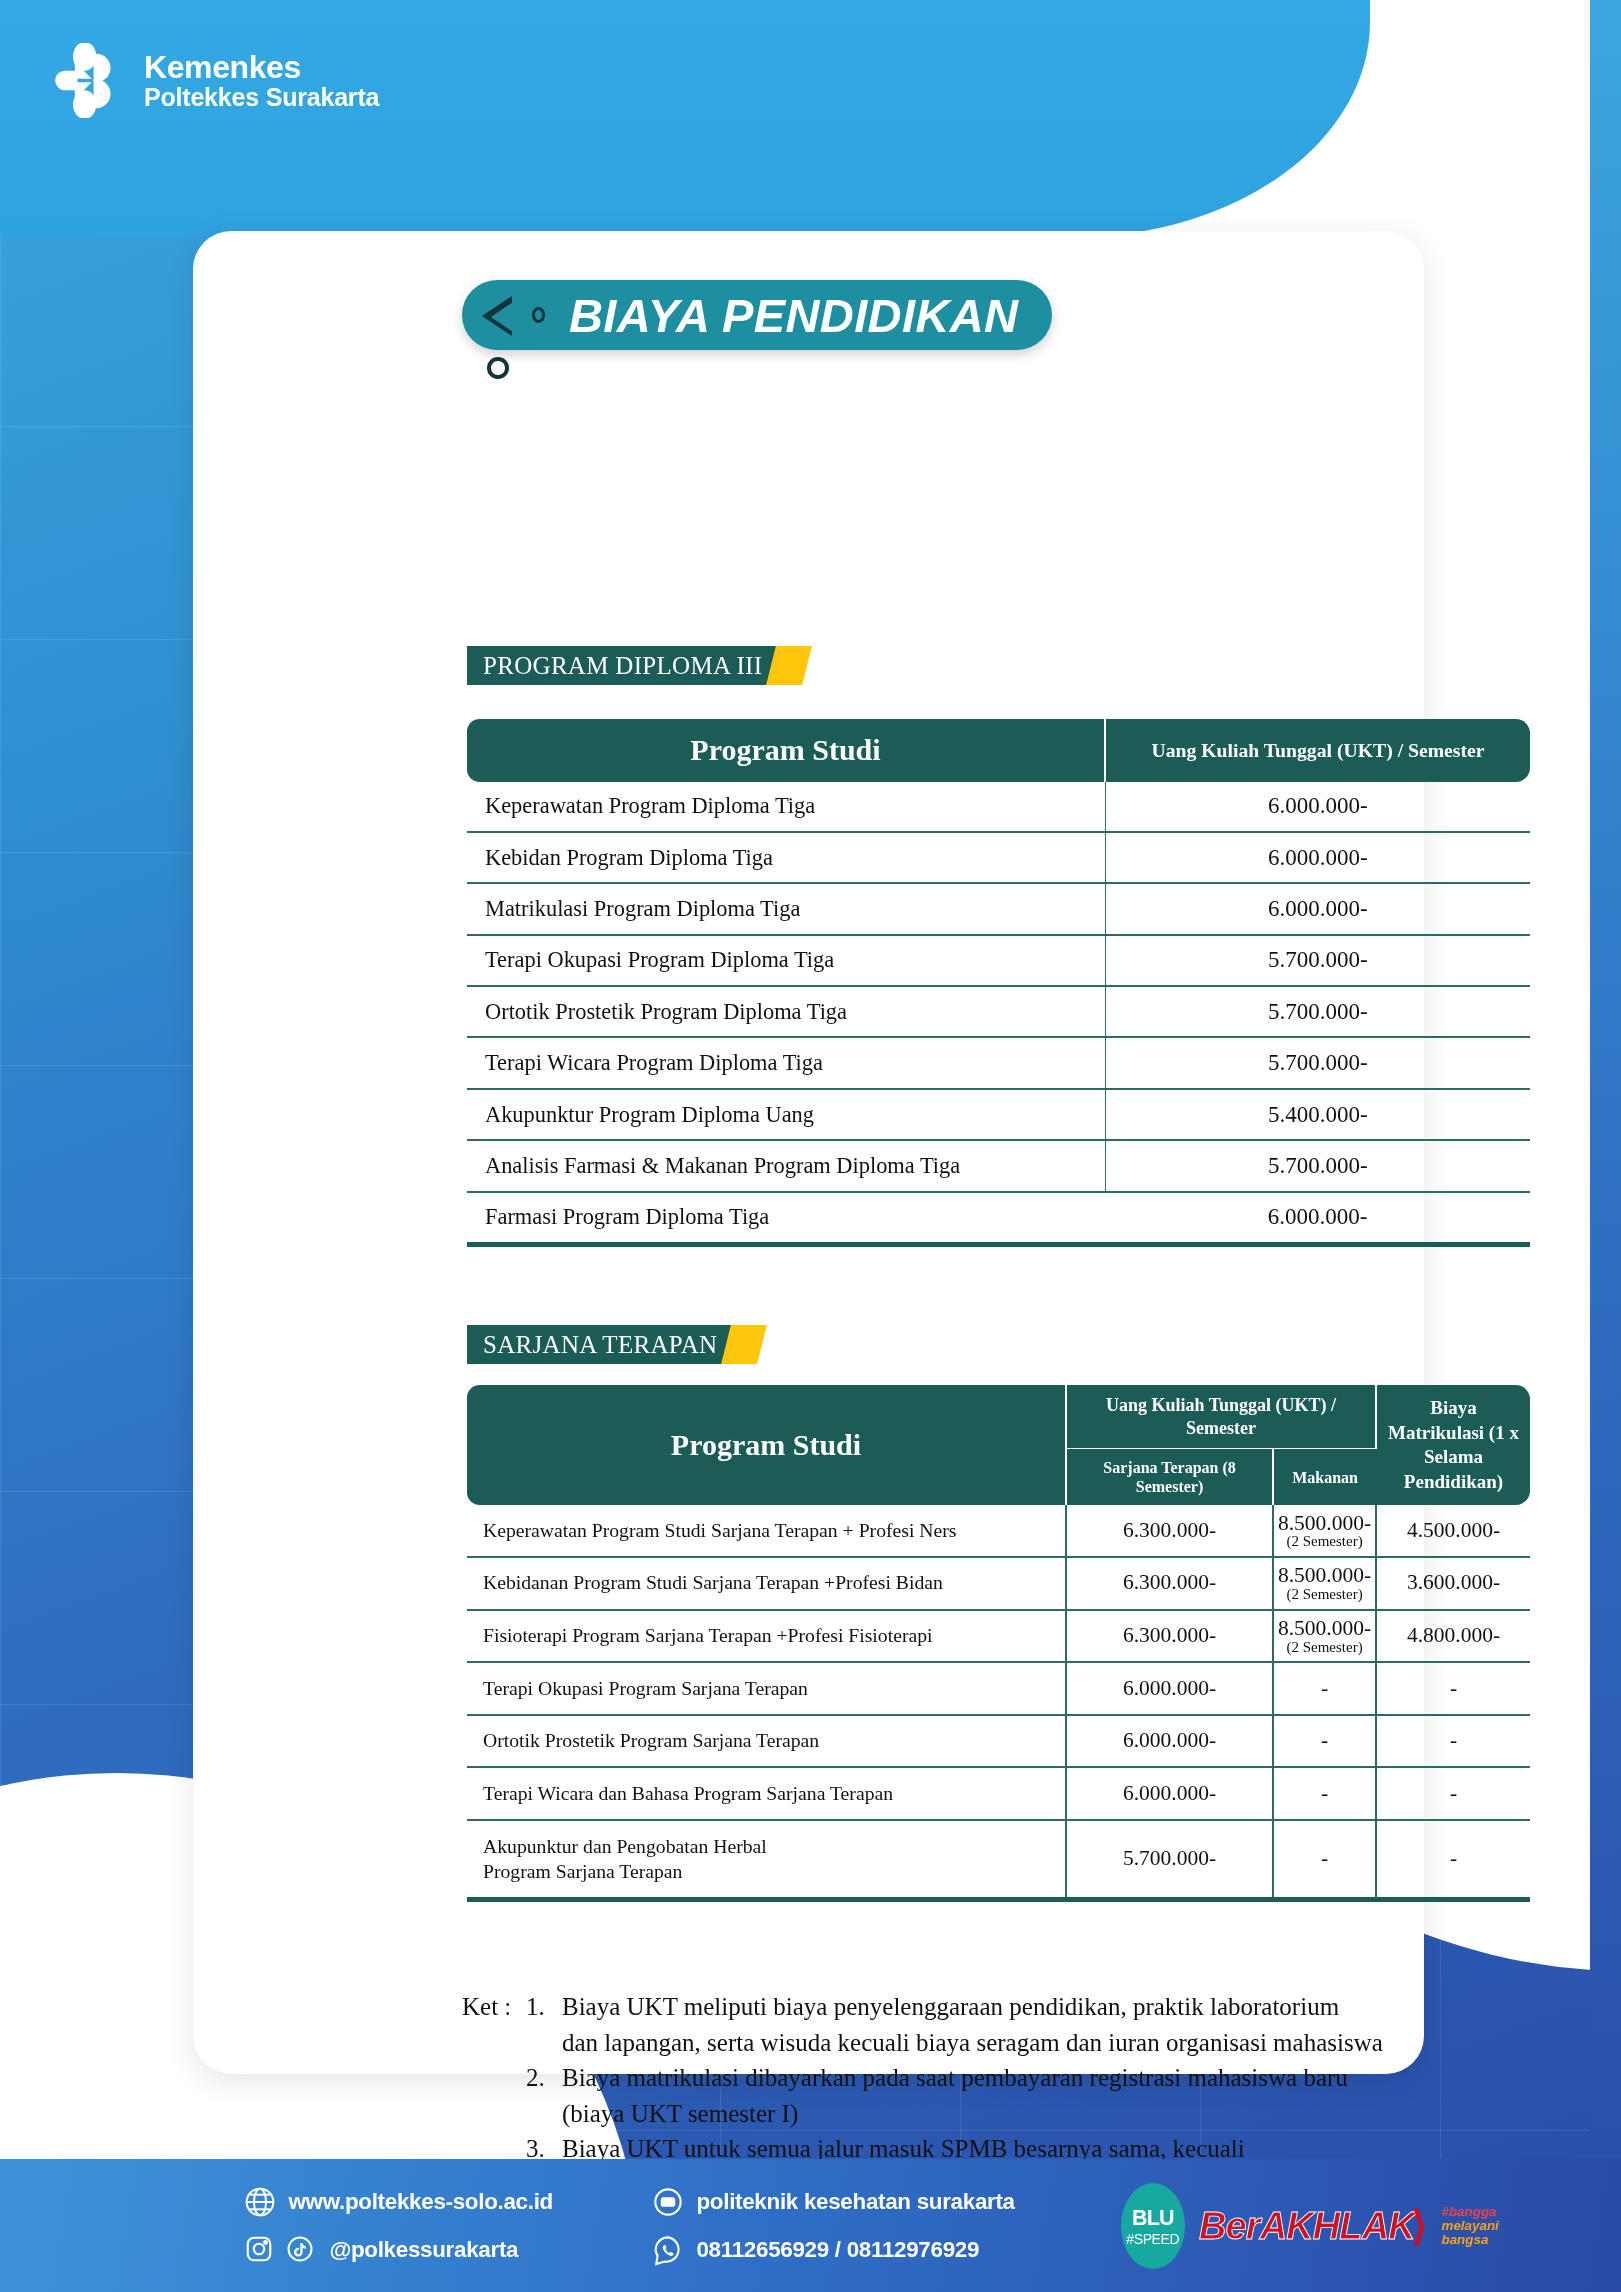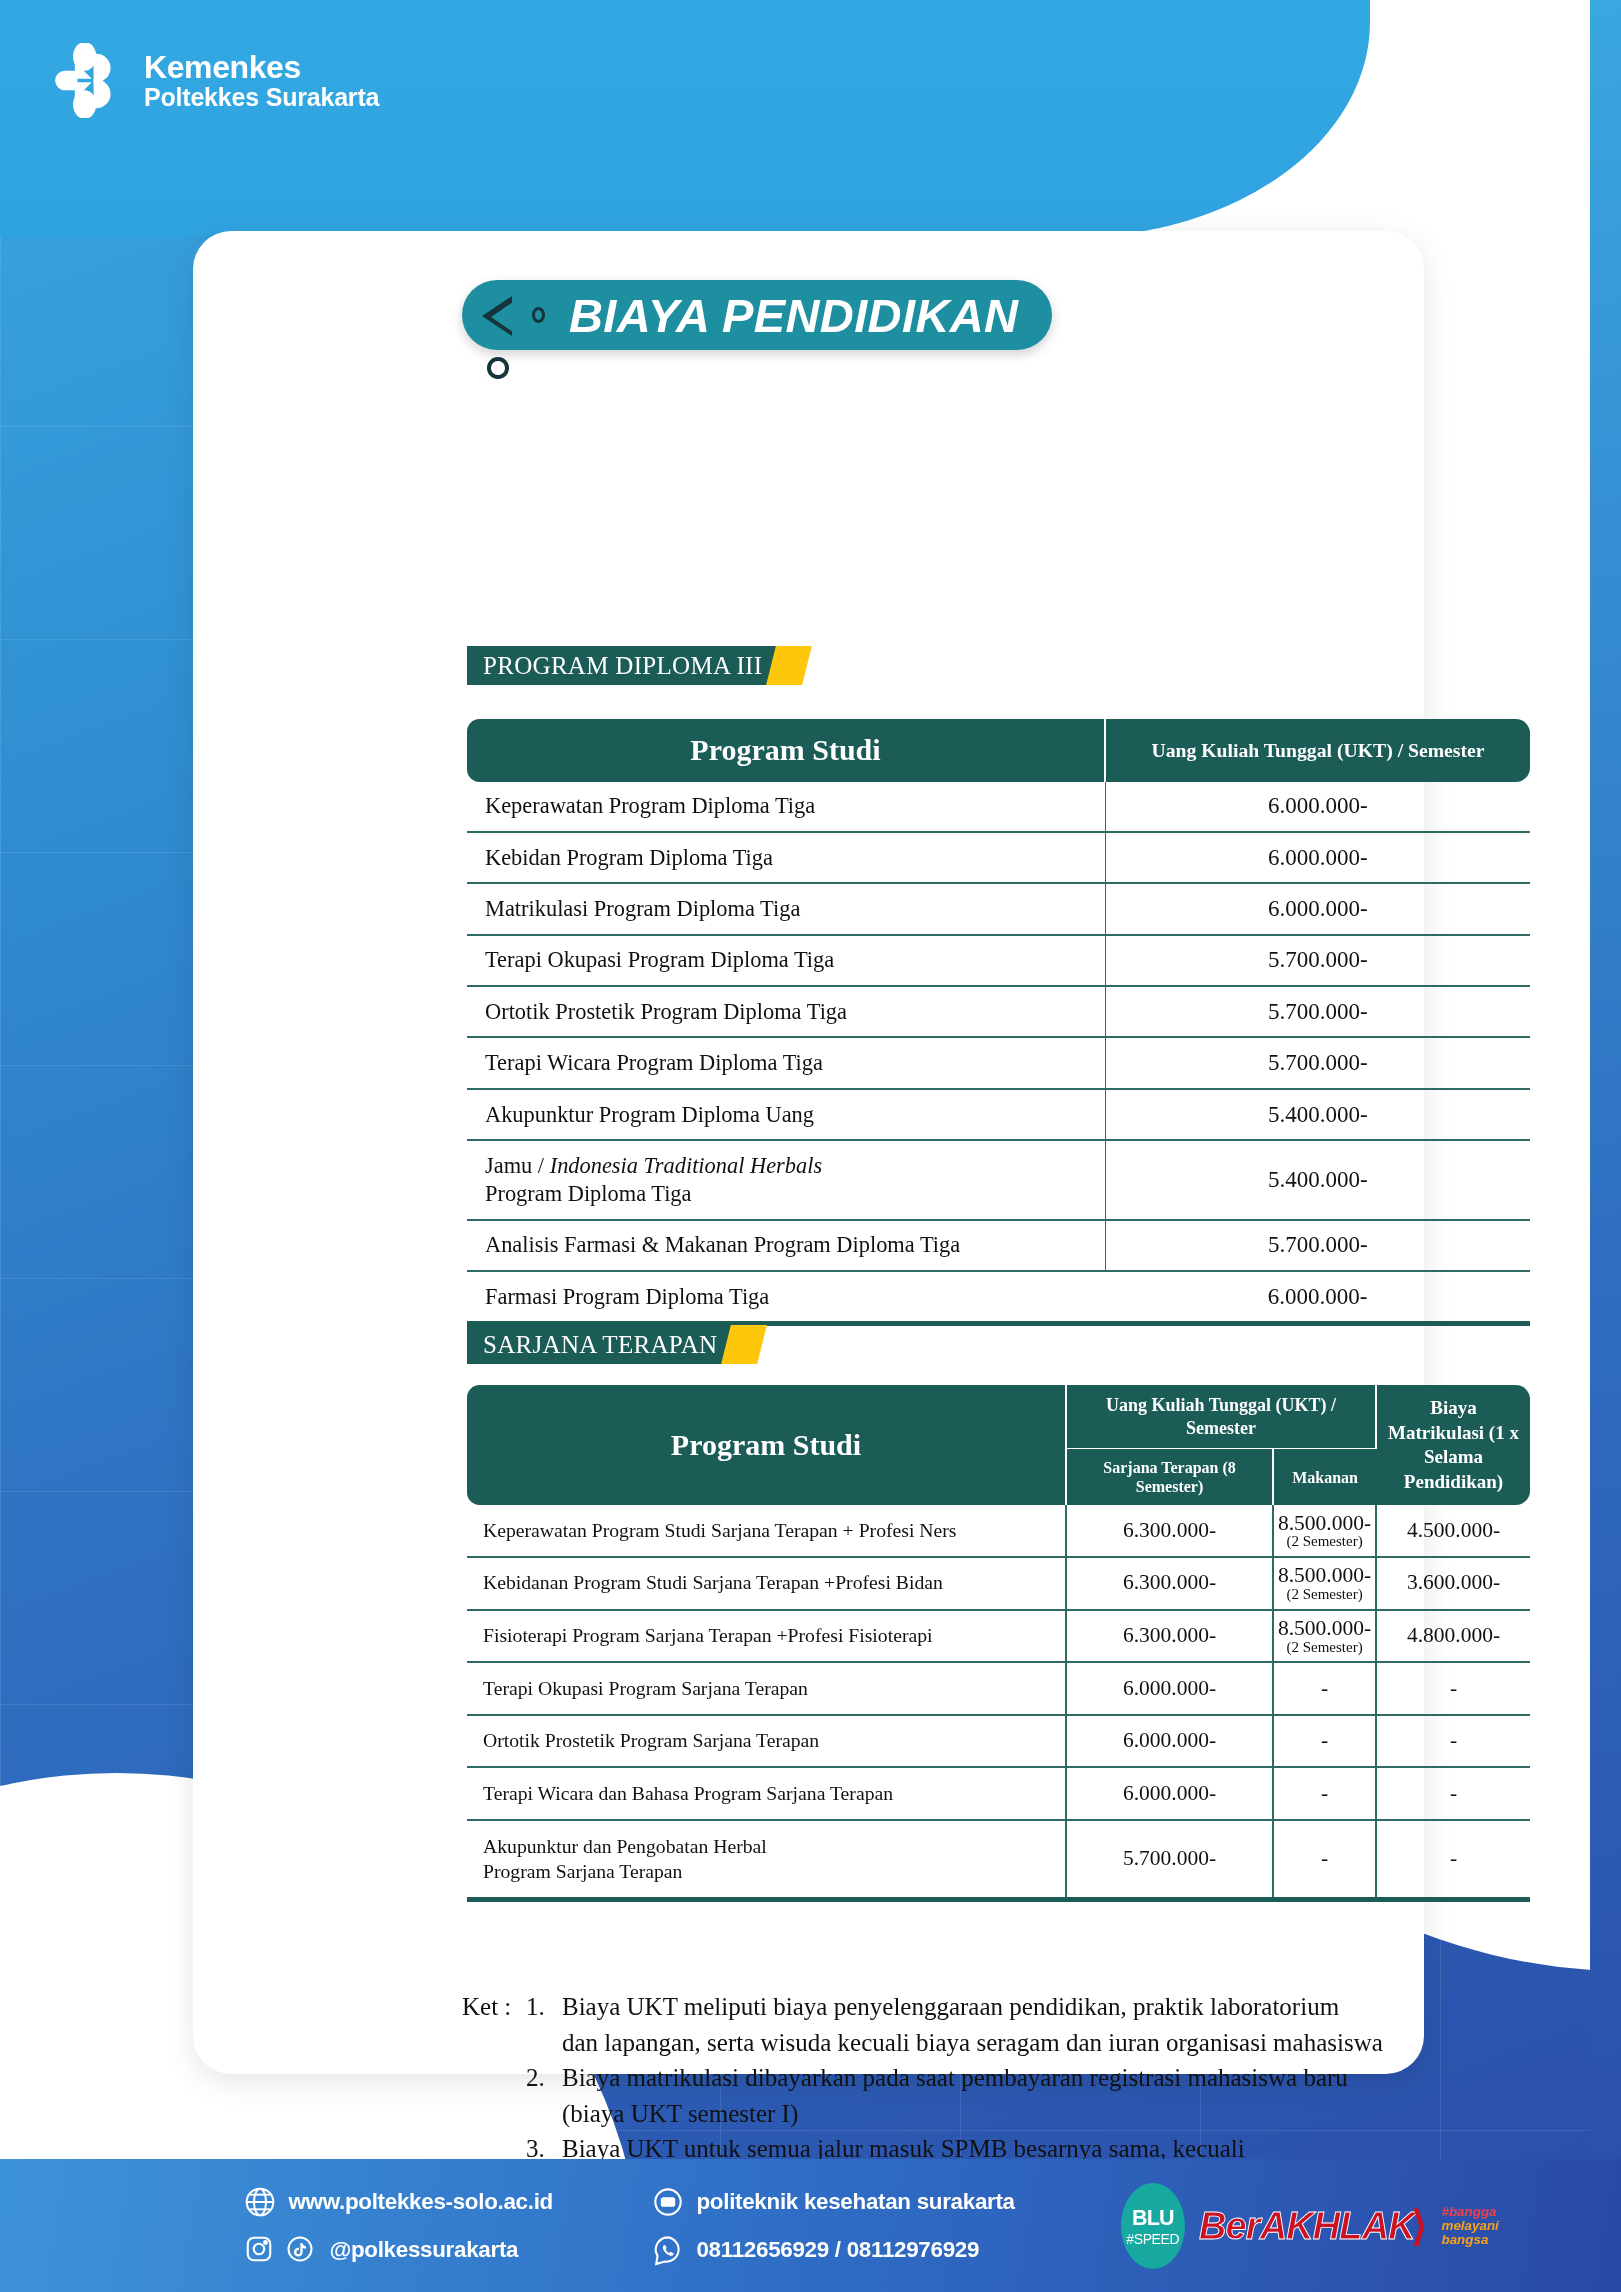--- a/index.html
+++ b/index.html
@@ -363,24 +363,20 @@
           <tr>
             <td class="name">Ortotik Prostetik Program Diploma Tiga</td>
             <td class="val">5.700.000-</td>
           </tr>
           <tr>
             <td class="name">Terapi Wicara Program Diploma Tiga</td>
             <td class="val">5.700.000-</td>
           </tr>
           <tr>
             <td class="name">Akupunktur Program Diploma Uang</td>
-            <td class="val">5.400.000-</td>
-          </tr>
-          <tr>
-            <td class="name"><span>Jamu / </span><span class="italicpart">Indonesia Traditional Herbals</span><br><span>Program Diploma Tiga</span></td>
             <td class="val">5.400.000-</td>
           </tr>
           <tr>
             <td class="name">Analisis Farmasi &amp; Makanan Program Diploma Tiga</td>
             <td class="val">5.700.000-</td>
           </tr>
           <tr>
             <td class="name">Farmasi Program Diploma Tiga</td>
             <td class="val">6.000.000-</td>
           </tr>

